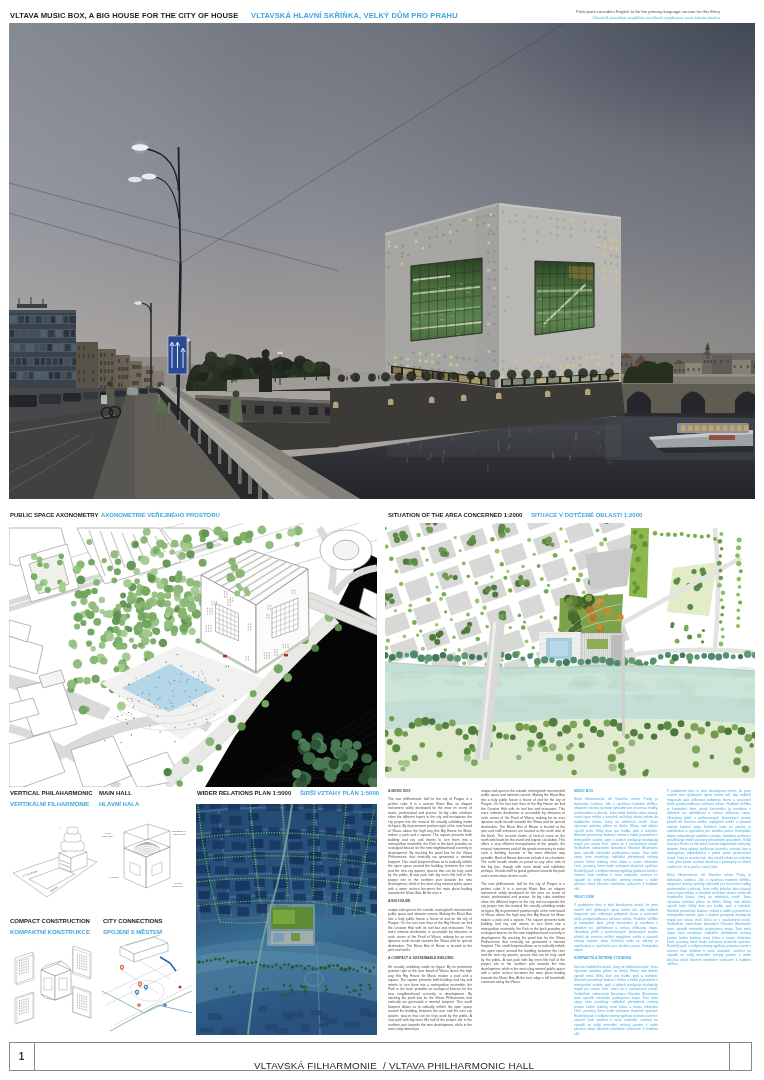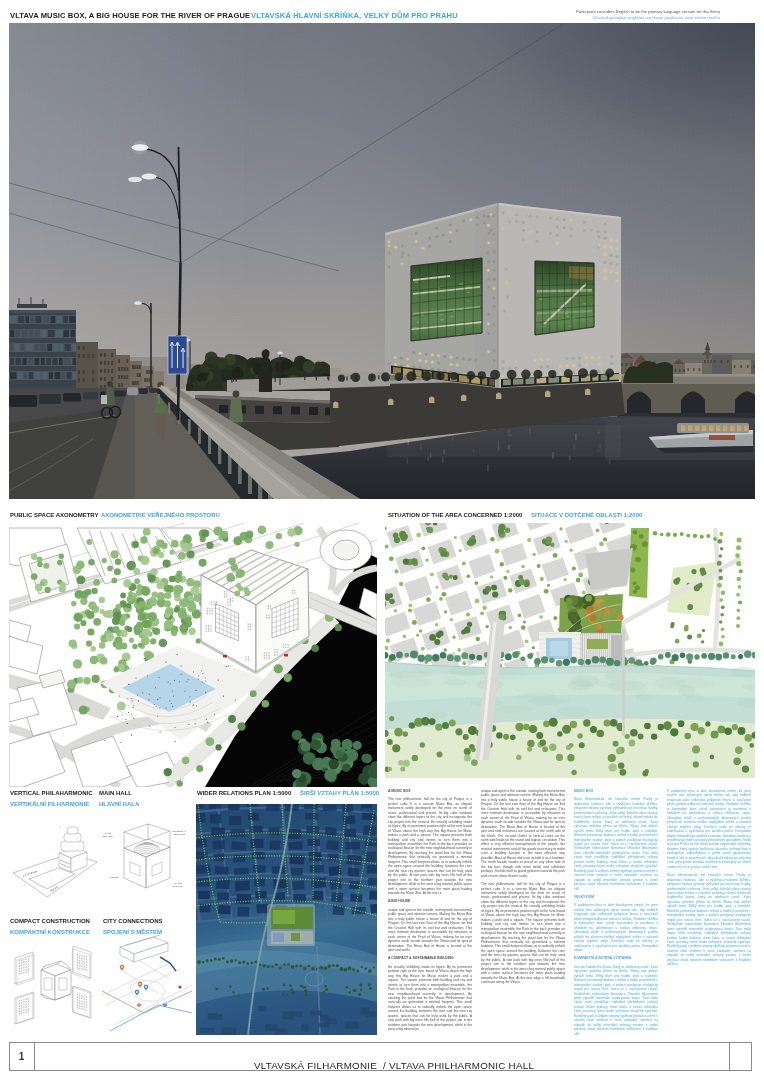--- a/index.html
+++ b/index.html
@@ -8,21 +8,21 @@
   .abs{position:absolute;}
   .hblk{color:#222222;font-weight:bold;}
   .hblu{color:#3fa5e0;font-weight:bold;}
   .tinycol{font-size:3.3px;line-height:4.45px;text-align:justify;overflow:hidden;}
   .tinycol p{margin:0 0 4px 0;}
   .tinycol h4{margin:0 0 4px 0;font-size:3.4px;font-weight:bold;}
 </style>
 </head>
 <body>
 
-<div class="abs hblk" style="left:10px;top:11px;font-size:7.6px;letter-spacing:0.1px;">VLTAVA MUSIC BOX, A BIG HOUSE FOR THE RIVER OF PRAGUE</div>
+<div class="abs hblk" style="left:10px;top:11px;font-size:7.6px;letter-spacing:0.1px;">VLTAVA MUSIC BOX, A BIG HOUSE FOR THE CITY OF HOUSE</div>
 
 <div class="abs hblu" style="left:251px;top:11px;font-size:7.6px;letter-spacing:0.1px;">VLTAVSKÁ HLAVNÍ SKŘÍŇKA, VELKÝ DŮM PRO PRAHU</div>
 
 <div class="abs" style="left:524px;top:9px;width:196px;font-size:4.2px;color:#555;text-align:right;">Participant considers English to be the primary language version for this Entry</div>
 
 <div class="abs" style="left:524px;top:15px;width:196px;font-size:4.2px;color:#4fb0e4;text-align:right;">Účastník považuje angličtinu za hlavní jazykovou verzi tohoto návrhu</div>
 
 <div class="abs" style="left:9px;top:23px;width:746px;height:476px;">
 <svg width="746" height="476" viewBox="0 0 746 476">
 <defs>

